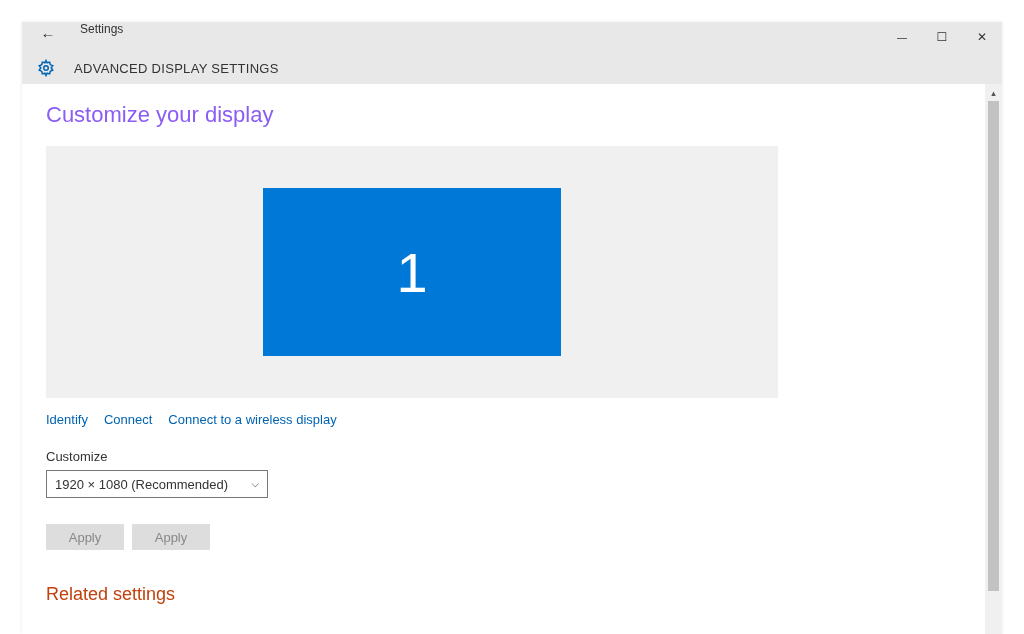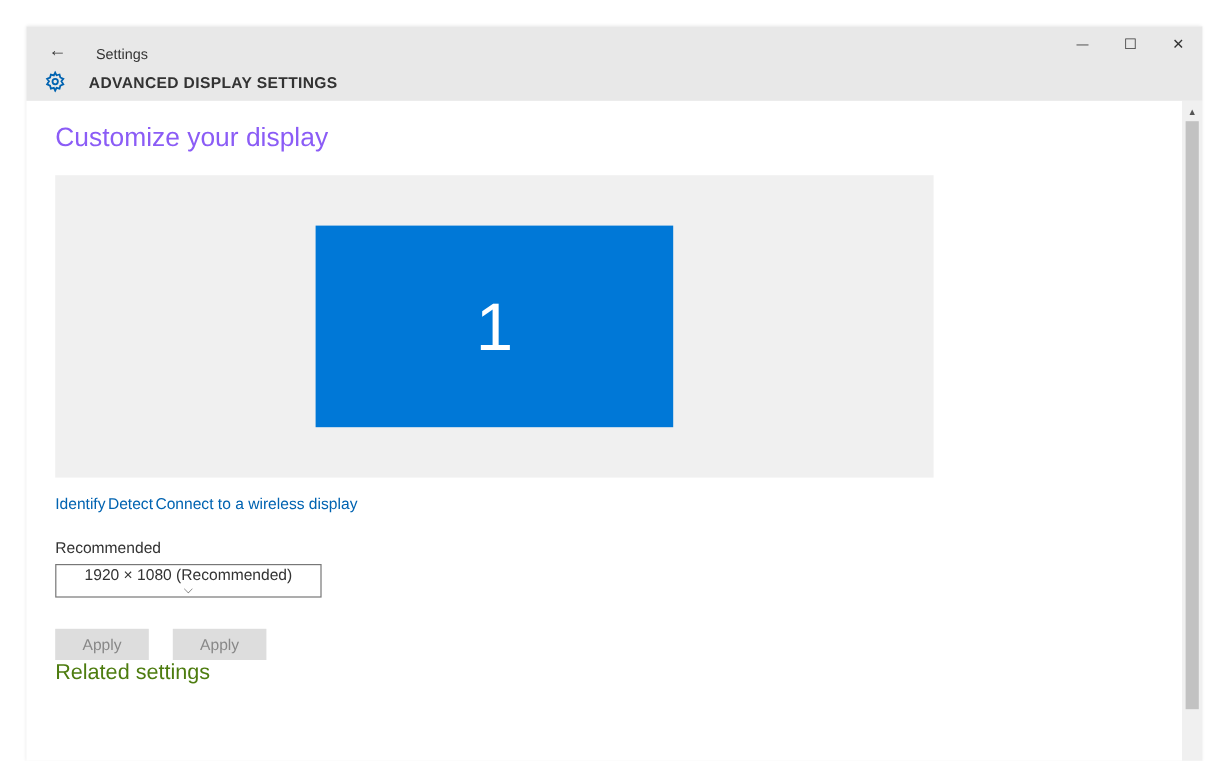--- a/index.html
+++ b/index.html
@@ -23,21 +23,21 @@
     box-shadow: 0 0 3px rgba(0,0,0,0.1);
   }
   .titlebar {
     height: 62px;
     background: #e8e8e8;
     position: relative;
   }
   .titlebar-top {
     height: 30px;
     display: flex;
-    align-items: flex-end;
+    align-items: flex-start;
     padding-left: 16px;
     position: relative;
   }
   .back-btn {
     width: 20px; height: 20px;
     display: flex; align-items: center; justify-content: center;
     cursor: pointer;
   }
   .back-arrow::before {
     content: "←";
@@ -74,21 +74,21 @@
   }
   .gear {
     width: 20px; height: 20px;
     color: #0063b1;
     display: flex; align-items: center; justify-content: center;
   }
   .gear svg { width: 18px; height: 18px; }
   .page-title {
     margin-left: 18px;
     font-size: 13px;
-    font-weight: 700;
+    font-weight: 400;
     letter-spacing: 0.3px;
     color: #333;
   }
 
   .content-wrap {
     position: absolute;
     top: 62px;
     left: 0;
     right: 18px;
     bottom: 0;
@@ -118,21 +118,21 @@
     display: flex;
     align-items: center;
     justify-content: center;
     font-size: 56px;
     font-weight: 200;
     cursor: pointer;
     user-select: none;
   }
   .link-row {
     display: flex;
-    gap: 2px;
+    gap: 16px;
     margin-bottom: 22px;
   }
   .link-row a {
     color: #0063b1;
     text-decoration: none;
     font-size: 13px;
     cursor: pointer;
   }
   .field-label {
     font-size: 13px;
@@ -145,46 +145,46 @@
     border: 1px solid #777;
     background: #fff;
     display: flex;
     align-items: center;
     justify-content: space-between;
     padding: 0 8px 0 8px;
     font-size: 13px;
     color: #333;
     cursor: pointer;
     margin-bottom: 26px;
-    flex-direction: column;
   }
   .select-box .chev {
     font-size: 10px;
     color: #555;
   }
   .btn-row {
     display: flex;
-    gap: 20px;
+    gap: 8px;
+    margin-bottom: 34px;
   }
   .btn {
     width: 78px;
     height: 26px;
     background: #ddd;
     color: #888;
     display: flex;
     align-items: center;
     justify-content: center;
     font-size: 13px;
     cursor: pointer;
     border: none;
   }
   .related-heading {
     font-size: 18px;
     font-weight: 400;
-    color: #4d7c0f;
+    color: #c2410c;
     margin-bottom: 10px;
   }
 
   .scrollbar {
     position: absolute;
     right: 0;
     top: 62px;
     bottom: 0;
     width: 17px;
     background: #f0f0f0;
@@ -238,25 +238,25 @@
 
   <div class="content-wrap">
     <h1 class="section-heading">Customize your display</h1>
 
     <div class="display-preview">
       <div class="monitor-tile">1</div>
     </div>
 
     <div class="link-row">
       <a>Identify</a>
-      <a>Detect</a>
+      <a>Connect</a>
       <a>Connect to a wireless display</a>
     </div>
 
-    <div class="field-label">Recommended</div>
+    <div class="field-label">Customize</div>
     <div class="select-box">
       <span>1920 × 1080 (Recommended)</span>
       <span class="chev">⌵</span>
     </div>
 
     <div class="btn-row">
       <button class="btn">Apply</button>
       <button class="btn">Apply</button>
     </div>
 

